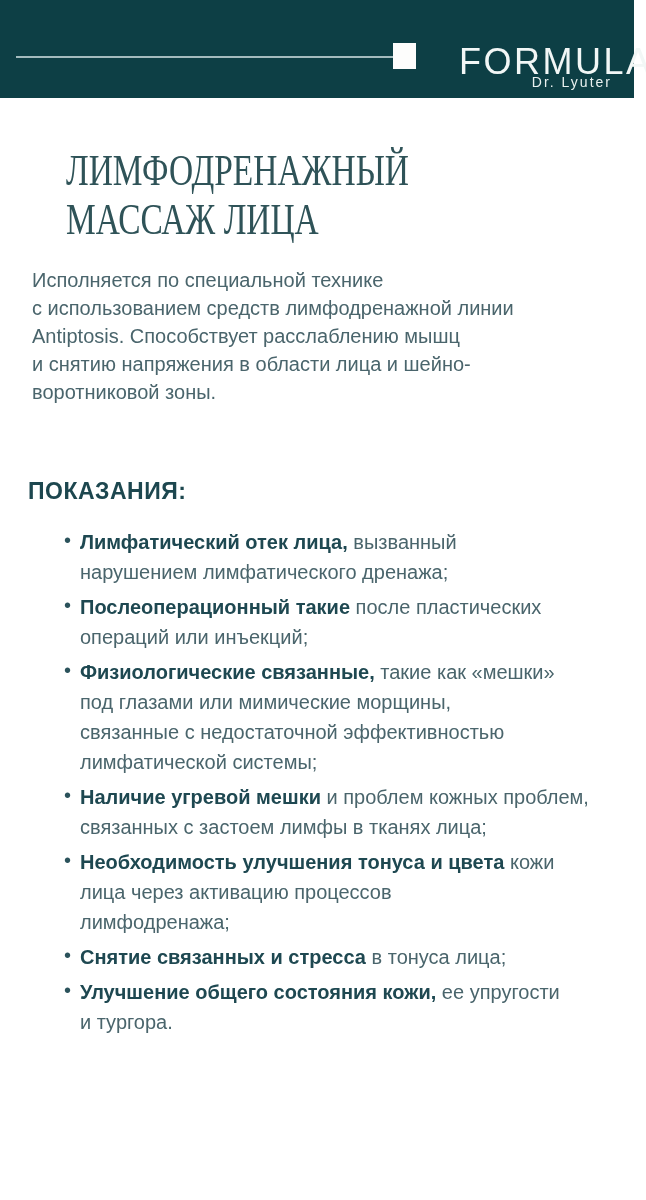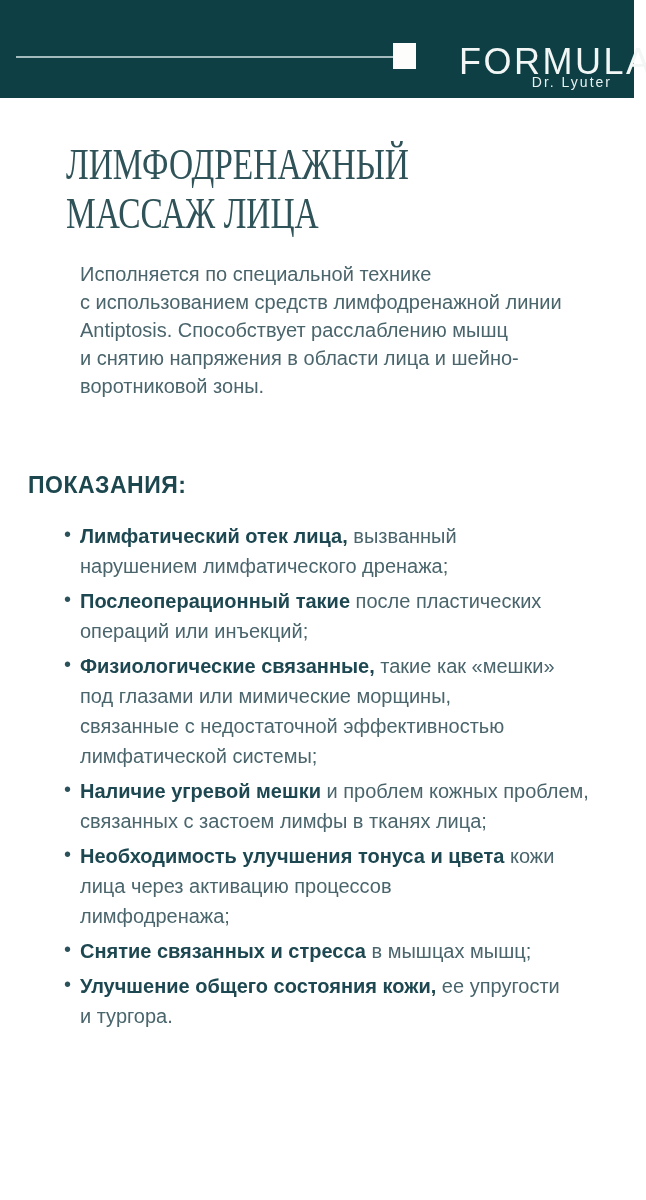--- a/index.html
+++ b/index.html
@@ -60,38 +60,38 @@
     text-align: right;
     color: #e9f1f0;
     font-size: 14px;
     letter-spacing: 2px;
     white-space: nowrap;
   }
 
   
   main {
     position: absolute;
-    top: 98px;
+    top: 104px;
     left: 0;
     width: 646px;
   }
   h1.title {
     margin: 42px 0 0 66px;
     font-family: "Liberation Serif", serif;
     font-weight: 500;
     font-size: 44px;
     line-height: 49px;
     letter-spacing: 0px;
     color: #2f5358;
     white-space: pre-line;
     transform: scaleX(0.76);
     transform-origin: left top;
   }
   p.intro {
-    margin: 22px 0 0 80px;
+    margin: 22px 0 0 32px;
     width: 545px;
     font-size: 20px;
     line-height: 28px;
     color: #4a656c;
     white-space: pre-line;
   }
   h2.section-heading {
     margin: 72px 0 0 28px;
     font-size: 23px;
     font-weight: 700;
@@ -174,21 +174,21 @@
 связанных с застоем лимфы в тканях лица;</span></span>
     </li>
     <li>
       <span class="dot">•</span>
       <span class="li-text"><b>Необходимость улучшения тонуса и цвета</b><span> кожи
 лица через активацию процессов
 лимфодренажа;</span></span>
     </li>
     <li>
       <span class="dot">•</span>
-      <span class="li-text"><b>Снятие связанных и стресса</b><span> в мышцах мышц;</span></span>
+      <span class="li-text"><b>Снятие связанных и стресса</b><span> в тонуса лица;</span></span>
     </li>
     <li>
       <span class="dot">•</span>
       <span class="li-text"><b>Улучшение общего состояния кожи,</b><span> ее упругости
 и тургора.</span></span>
     </li>
   </ul>
 </main>
 
 </body></html>

